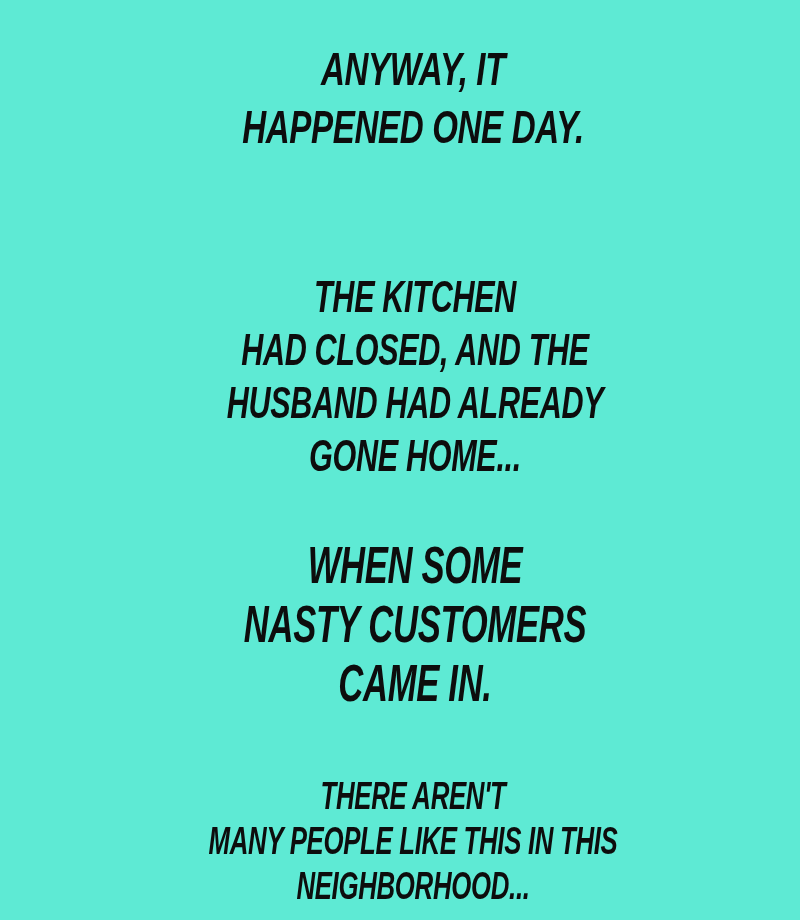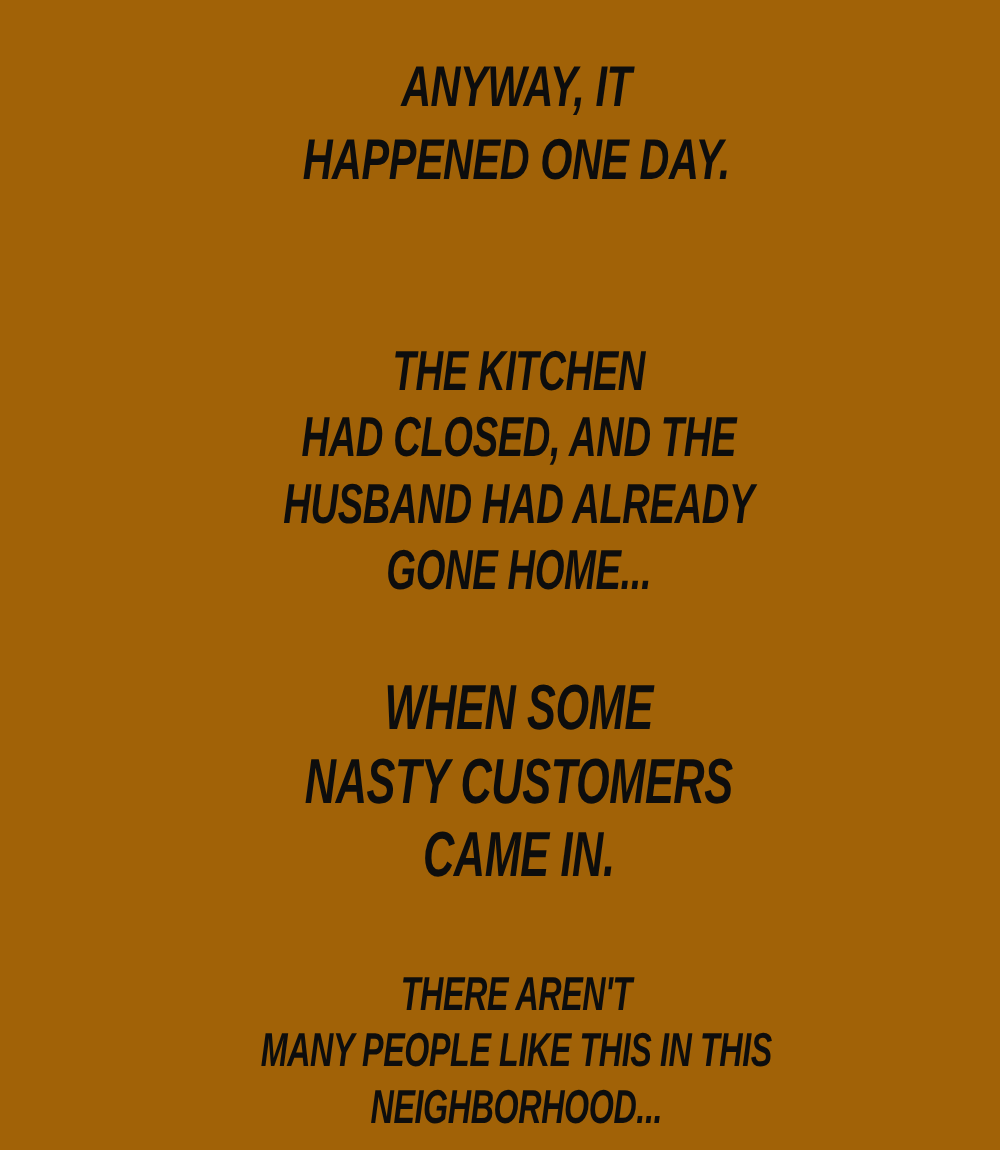--- a/index.html
+++ b/index.html
@@ -4,21 +4,21 @@
 <style>
   html, body {
     margin: 0;
     padding: 0;
     background: #ffffff;
   }
   .page {
     position: relative;
     width: 800px;
     height: 920px;
-    background: #a16207;
+    background: #5eead4;
     overflow: hidden;
   }
   .nar {
     position: absolute;
     left: 0;
     width: 100%;
     text-align: center;
     font-family: "Liberation Sans", sans-serif;
     font-weight: bold;
     font-style: italic;

